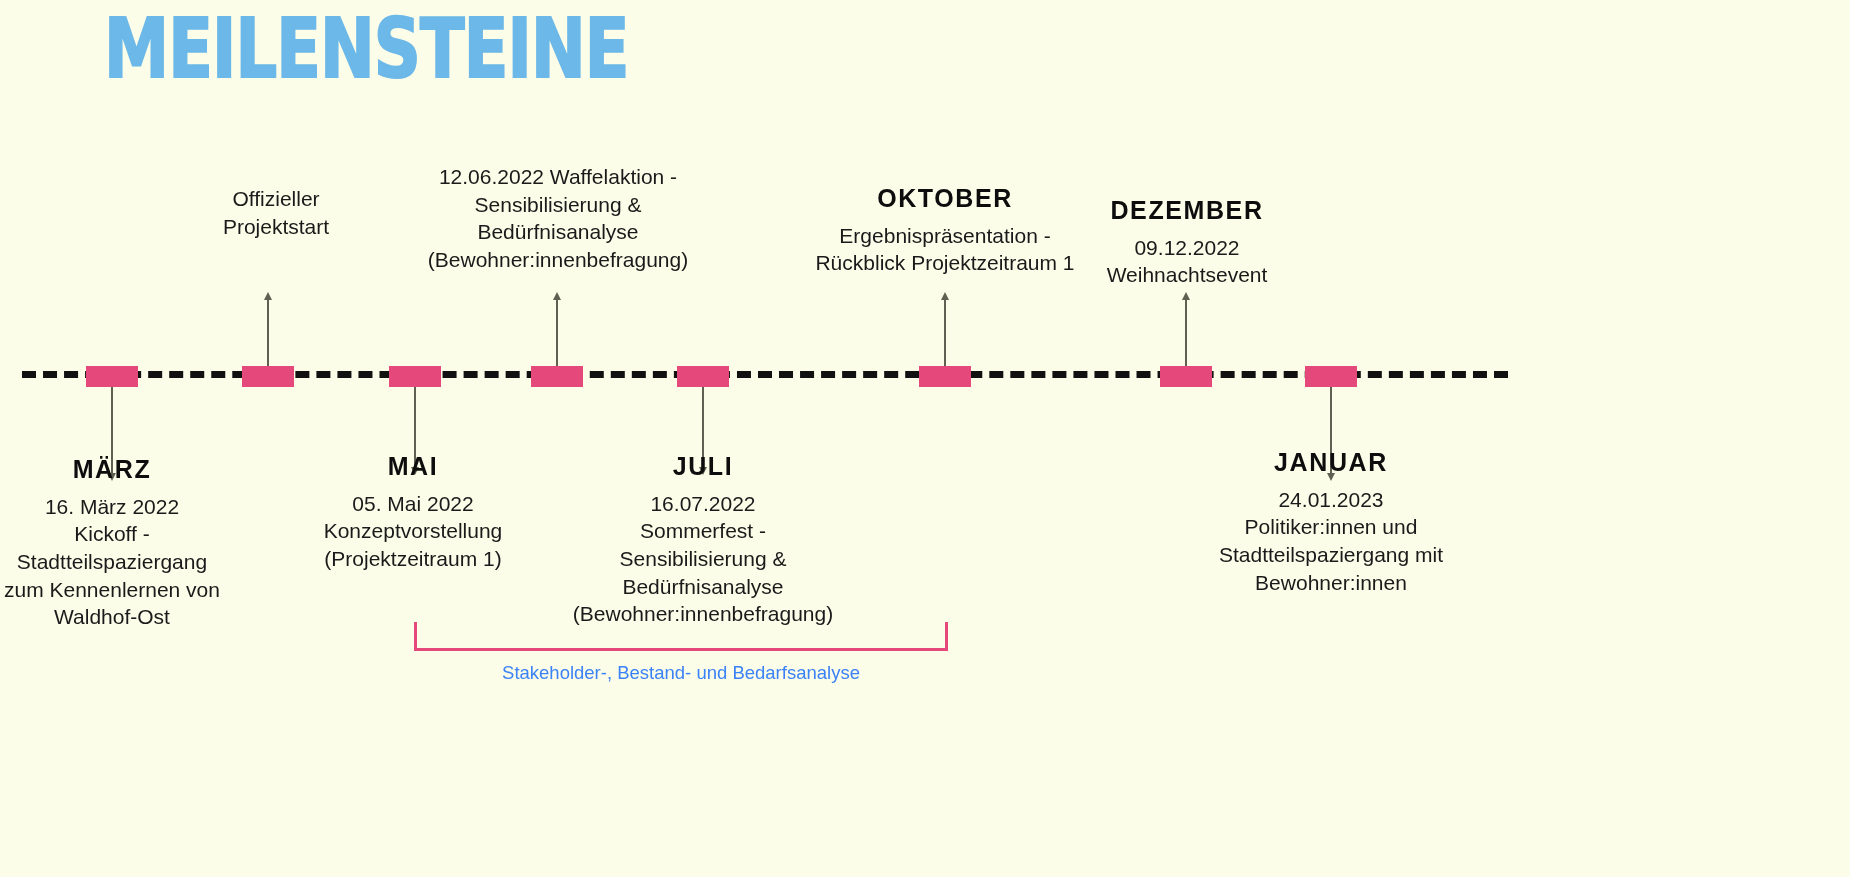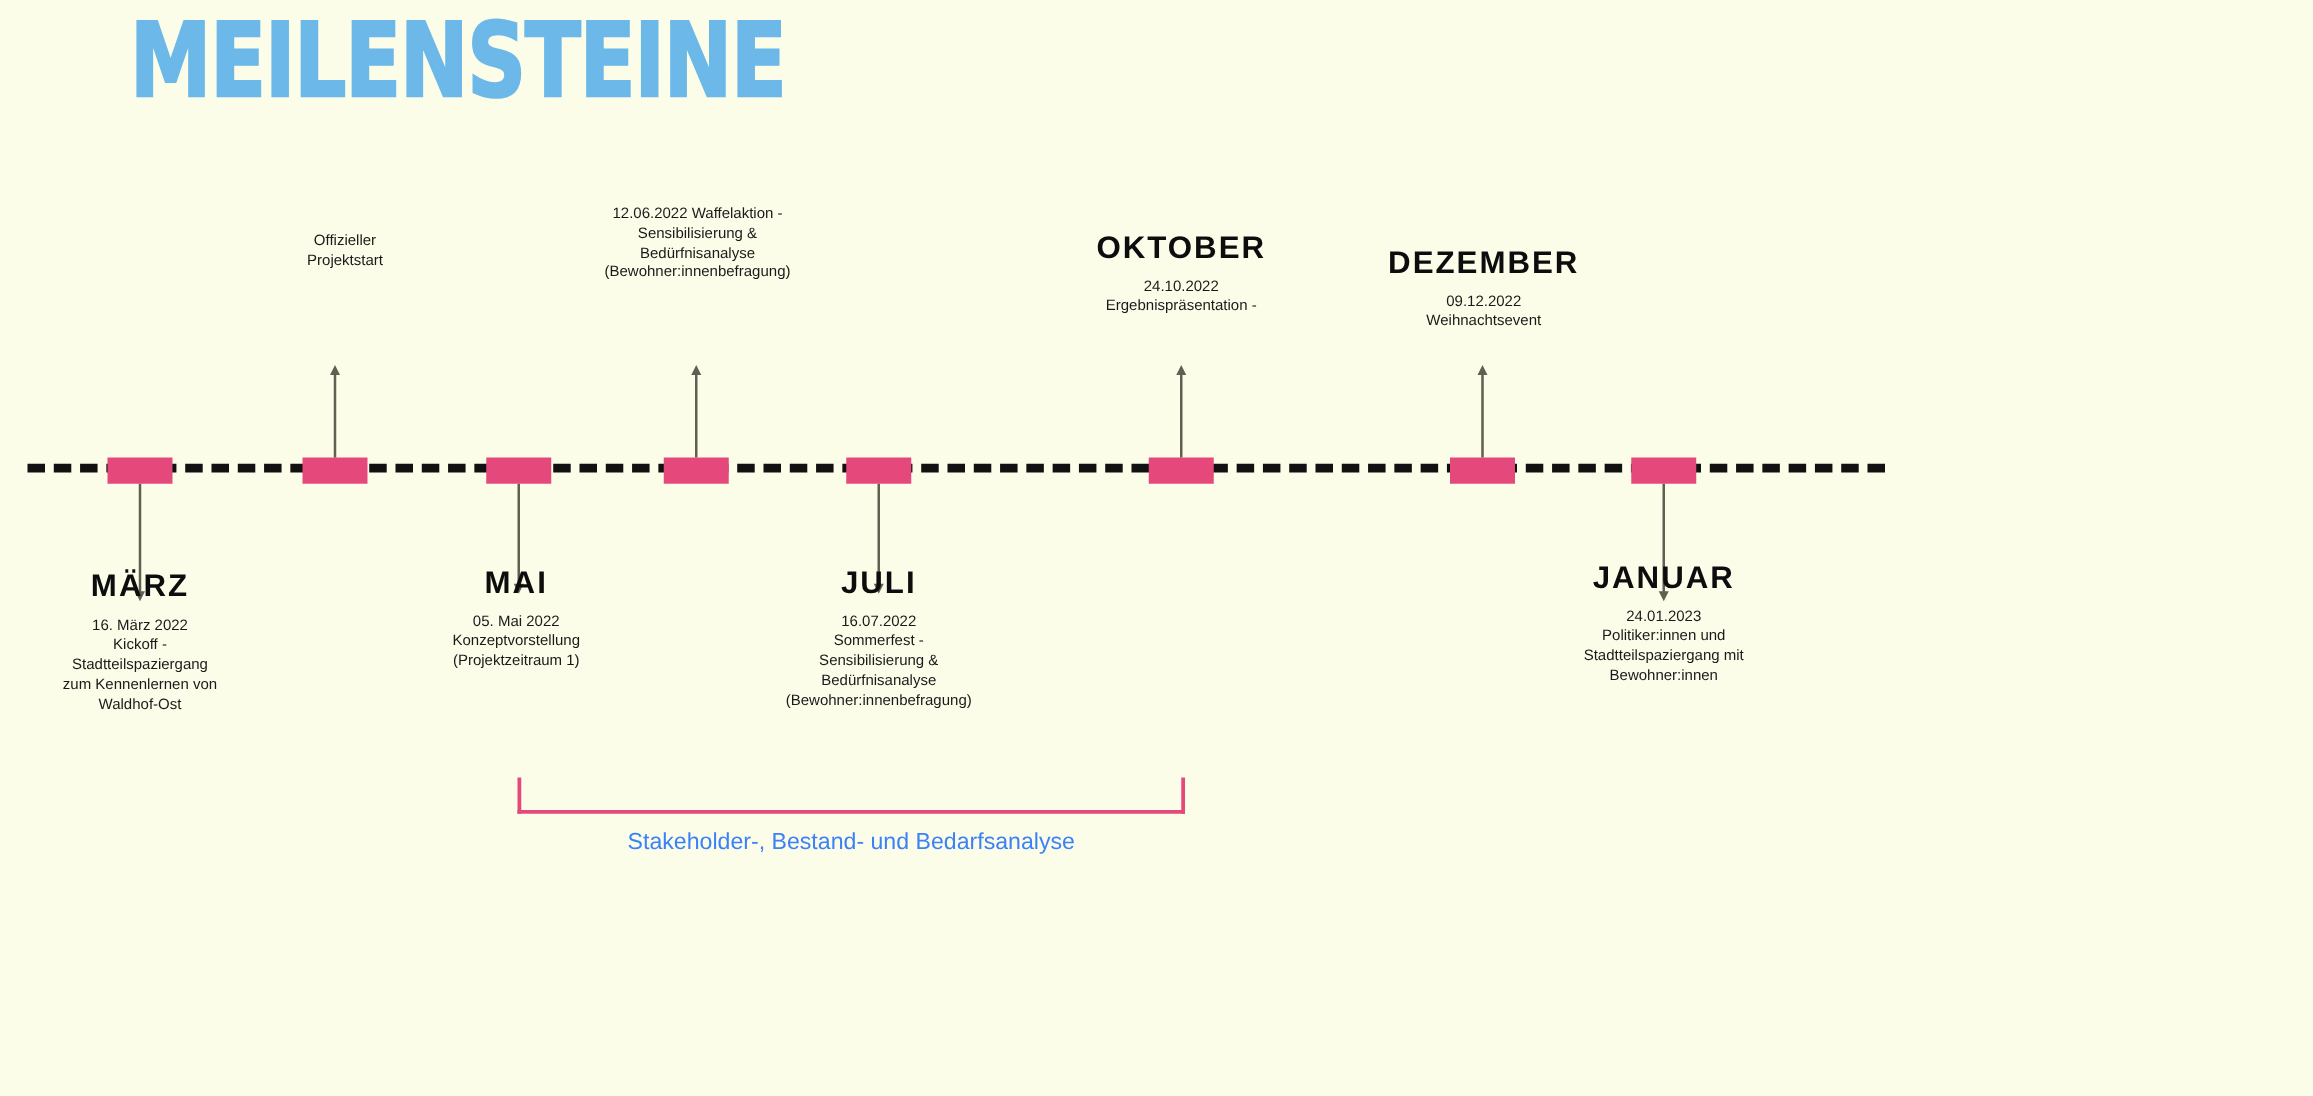--- a/index.html
+++ b/index.html
@@ -66,21 +66,21 @@
   .ev-month{
     font-weight:700;
     font-size:25px;
     letter-spacing:1.6px;
     line-height:1.18;
     margin:0 0 8px 0;
     color:#0d0d0d;
     white-space:nowrap;
   }
   .ev-body{
-    font-size:12px;
+    font-size:21px;
     line-height:1.32;
     font-weight:400;
     color:#1a1a1a;
   }
   .ev-body div{white-space:nowrap;}
 
   
   #bracket{
     position:absolute;
     left:414px; top:622px;
@@ -175,22 +175,22 @@
           <div>16.07.2022</div>
           <div>Sommerfest -</div>
           <div>Sensibilisierung &amp;</div>
           <div>Bedürfnisanalyse</div>
           <div>(Bewohner:innenbefragung)</div>
         </div>
       </div>
       <div class="event" style="top: 184px; left: 775px; width: 340px;">
         <div class="ev-month">OKTOBER</div>
         <div class="ev-body">
-          <div>24.10.2022</div>
           <div>Ergebnispräsentation -</div>
+          <div>Rückblick Projektzeitraum 1</div>
         </div>
       </div>
       <div class="event" style="top: 196px; left: 1037px; width: 300px;">
         <div class="ev-month">DEZEMBER</div>
         <div class="ev-body">
           <div>09.12.2022</div>
           <div>Weihnachtsevent</div>
         </div>
       </div>
       <div class="event" style="top: 448px; left: 1161px; width: 340px;">

